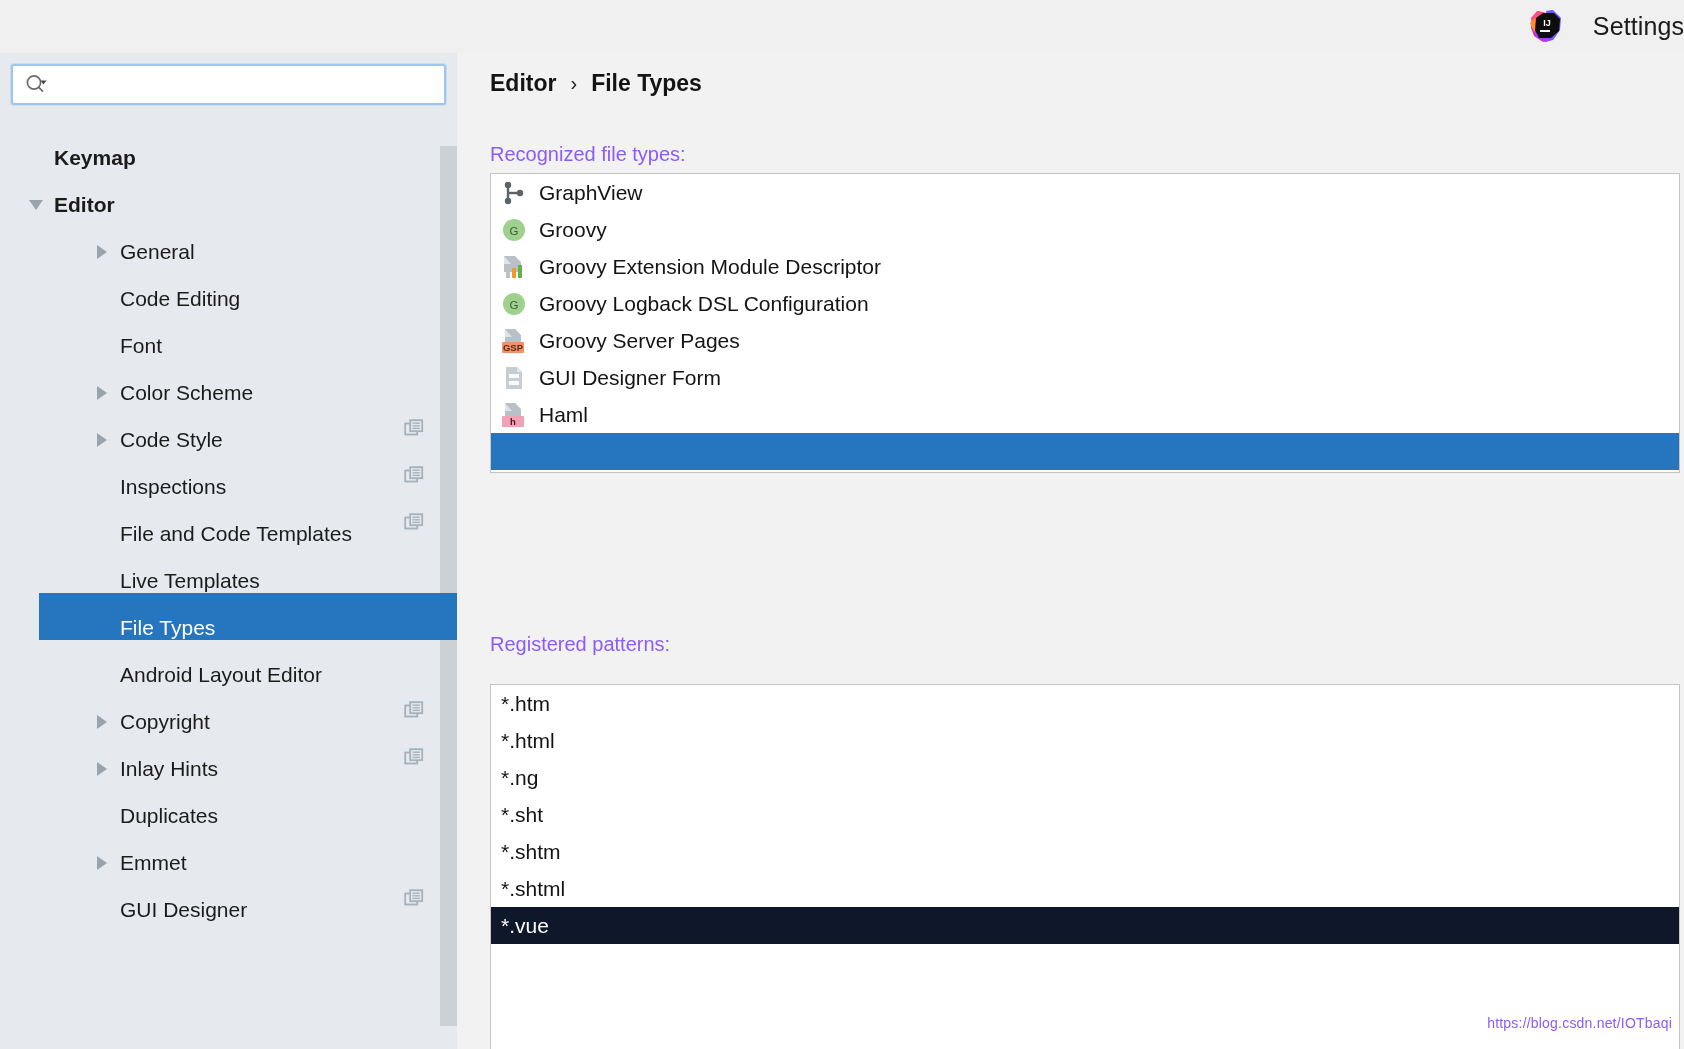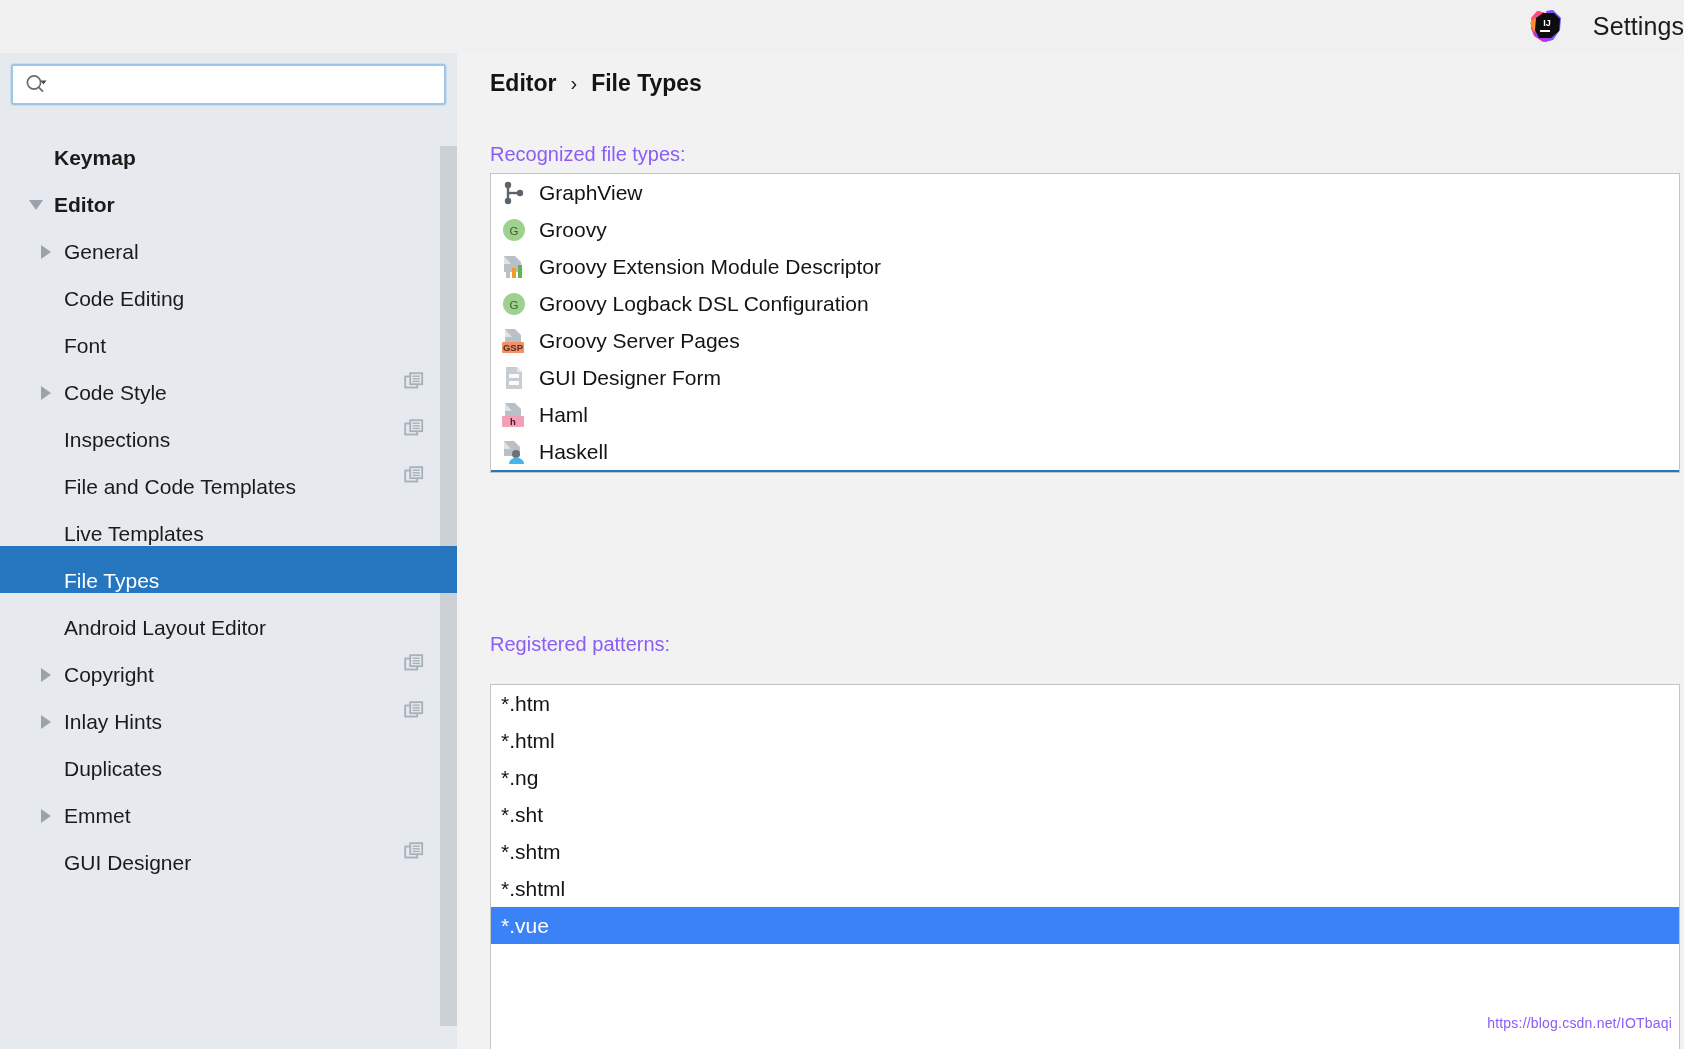--- a/index.html
+++ b/index.html
@@ -62,21 +62,21 @@
     border-top: 7px solid transparent; border-bottom: 7px solid transparent;
   }
   .tri-down {
     width: 0; height: 0;
     border-top: 10px solid #9aa3ab;
     border-left: 7px solid transparent; border-right: 7px solid transparent;
   }
   .tree-label { margin-left: 6px; }
   .tree-row.bold .tree-label { font-weight: bold; }
   .tree-row.l0 { padding-left: 18px; }
-  .tree-row.l1 { padding-left: 28px; }
+  .tree-row.l1 { padding-left: 45px; margin-left: 39px; }
   .copy-badge {
     position: absolute; right: 33px; top: 50%; transform: translateY(-50%);
     width: 20px; height: 20px;
   }
 
   
   .side-scroll-track {
     position: absolute; right: 0; top: 0; width: 17px; height: 926px;
     background: transparent;
   }
@@ -115,21 +115,21 @@
     font-size: 21px; color: #141414; padding-left: 10px; white-space: nowrap;
   }
   .ft-row.selected { background: #2675bf; color: #ffffff; }
   .ft-icon { width: 26px; height: 26px; flex: none; margin-right: 12px; }
   .ft-icon svg { display: block; }
 
   .pat-row {
     height: 37px; display: flex; align-items: center;
     font-size: 21px; color: #141414; padding-left: 10px; white-space: nowrap;
   }
-  .pat-row.selected { background: #3b82f6; color: #ffffff; }
+  .pat-row.selected { background: #0f172a; color: #ffffff; }
 
   .watermark {
     position: absolute; right: 12px; bottom: 18px;
     font-size: 14px; color: #8b5cf6; letter-spacing: .2px;
     font-family: "Liberation Sans", sans-serif;
   }
 </style>
 </head>
 <body>
 
@@ -192,20 +192,26 @@
             <span class="tree-label">Code Editing</span>
           </div>
           <div class="tree-row l1">
             <span class="arrow hidden"></span>
             <span class="tree-label">Font</span>
           </div>
           <div class="tree-row l1">
             <span class="arrow">
               <span class="tri-right"></span>
             </span>
+            <span class="tree-label">Color Scheme</span>
+          </div>
+          <div class="tree-row l1">
+            <span class="arrow">
+              <span class="tri-right"></span>
+            </span>
             <span class="tree-label">Code Style</span>
             <span class="copy-badge"><svg width="20" height="20" viewBox="0 0 20 20">
                 <rect x="1.2" y="4.5" width="12" height="11" fill="none" stroke="#a6b0b8" stroke-width="1.8"></rect>
                 <rect x="6.2" y="1.2" width="12" height="11" fill="#e6eaee" stroke="#a6b0b8" stroke-width="1.8"></rect>
                 <line x1="8.5" y1="4.2" x2="15.8" y2="4.2" stroke="#a6b0b8" stroke-width="1.4"></line>
                 <line x1="8.5" y1="6.8" x2="15.8" y2="6.8" stroke="#a6b0b8" stroke-width="1.4"></line>
                 <line x1="8.5" y1="9.4" x2="15.8" y2="9.4" stroke="#a6b0b8" stroke-width="1.4"></line>
               </svg></span>
           </div>
           <div class="tree-row l1">
@@ -373,31 +379,20 @@
             <span class="ft-icon">
               <svg width="26" height="26" viewBox="0 0 26 26">
                 <polygon points="4,1 14,1 20,7 20,15 4,15" fill="#b9c0c7"></polygon>
                 <polygon points="4,1 4,9 11,9" fill="#dfe3e6"></polygon>
                 <rect x="1" y="14" width="22" height="11" rx="1" fill="#f2a0b5"></rect>
                 <text x="12" y="22.6" font-family="'Liberation Sans',sans-serif" font-size="9.5" font-weight="bold" fill="#4a1622" text-anchor="middle">h</text>
               </svg>
             </span>
             <span>Haml</span>
           </div>
-          <div class="ft-row">
-            <span class="ft-icon">
-              <svg width="26" height="26" viewBox="0 0 26 26">
-                <polygon points="3,2 13,2 19,8 19,17 3,17" fill="#b9c0c7"></polygon>
-                <polygon points="3,2 3,10 10,10" fill="#dfe3e6"></polygon>
-                <circle cx="15" cy="15" r="4" fill="#6b7178"></circle>
-                <path d="M8 25 a7.5,6.5 0 0 1 15,0 z" fill="#45b6e8"></path>
-              </svg>
-            </span>
-            <span>Haskell</span>
-          </div>
           <div class="ft-row selected"></div>
         </div>
     </div>
 
     <div class="section-label" id="lbl-patterns">Registered patterns:</div>
 
     <div class="list-box" id="patterns-box">
       <div id="patterns-rows">
           <div class="pat-row">
             <span>*.htm</span>

